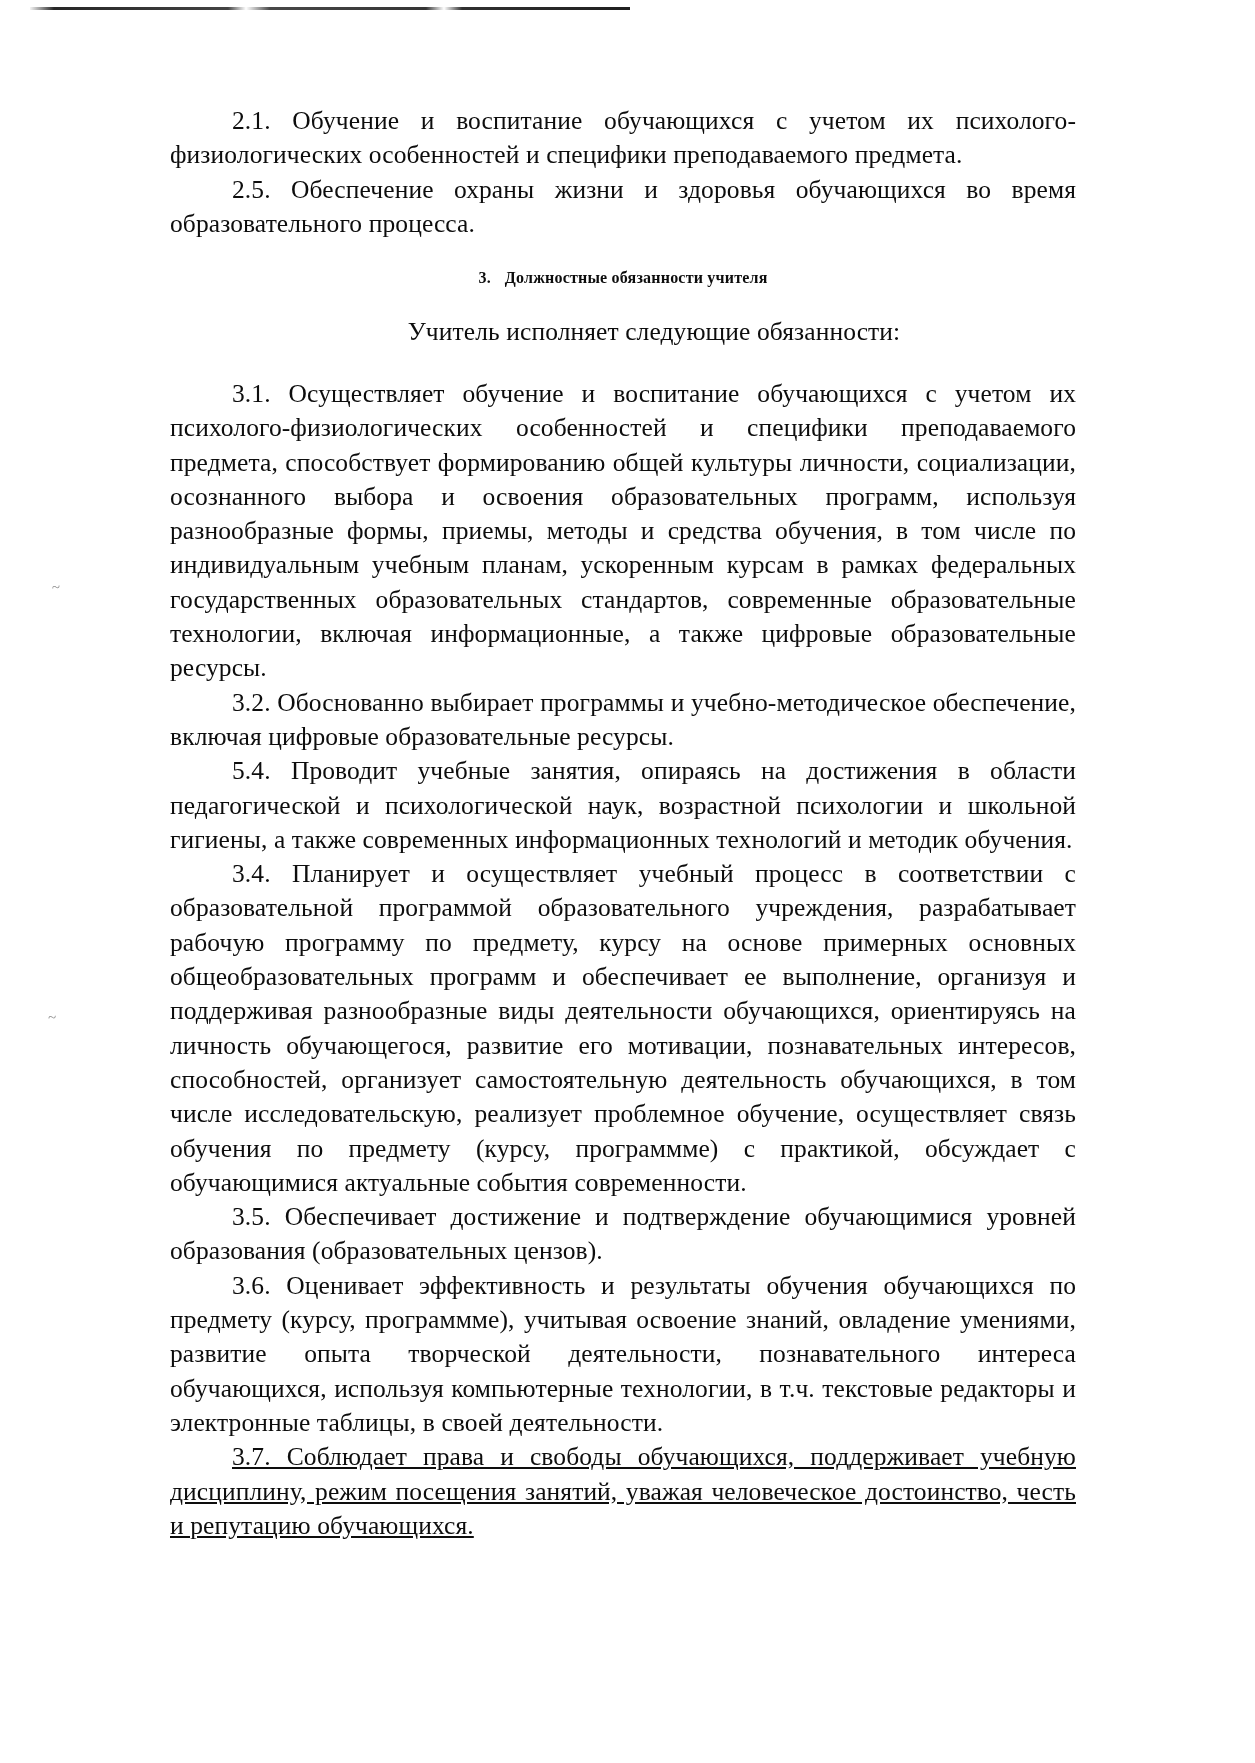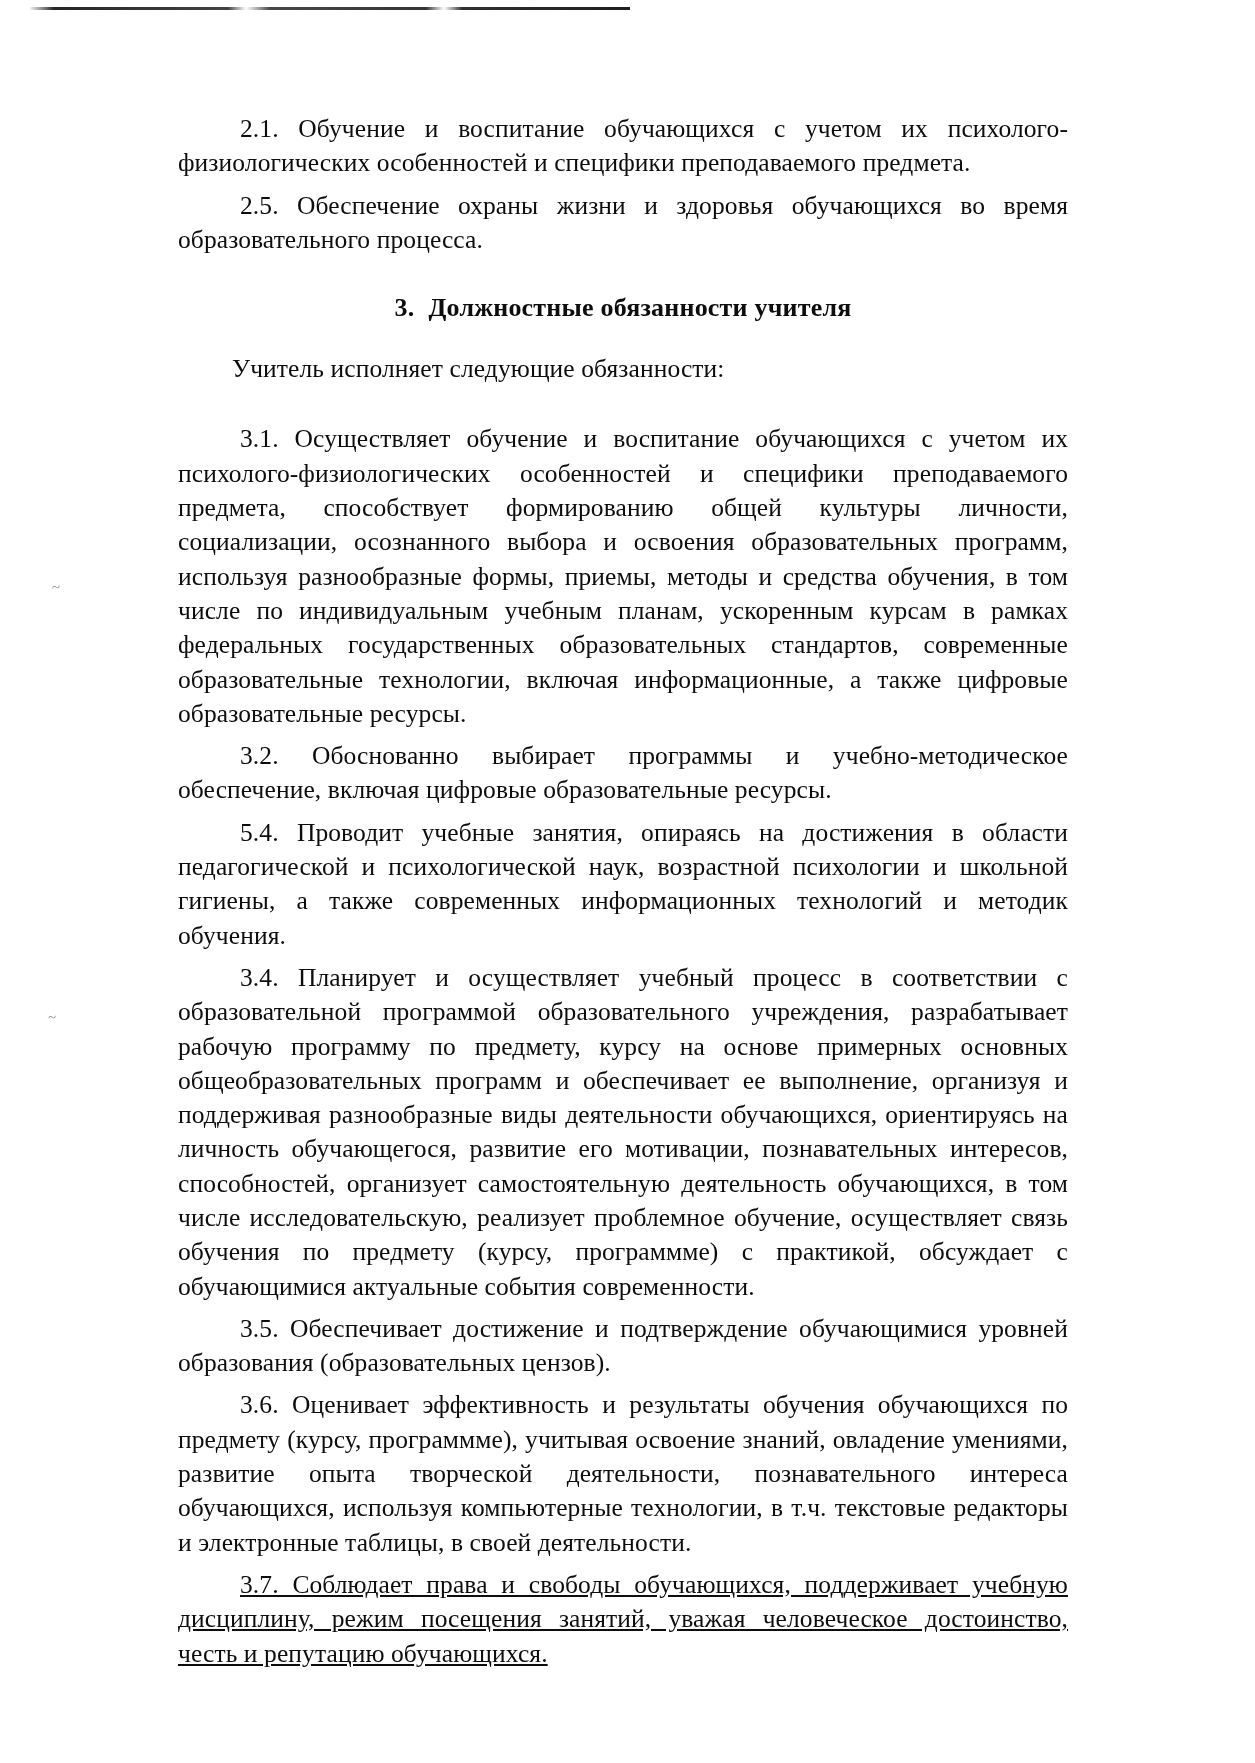--- a/index.html
+++ b/index.html
@@ -58,46 +58,46 @@
     padding-top: 104px;
     font-size: 25.5px;
     line-height: 1.345;
     text-align: justify;
     text-justify: inter-word;
     hyphens: none;
     letter-spacing: 0.1px;
   }
 
   p.para {
-    margin: 8px;
+    margin: 0;
     text-indent: 62px;
     text-align: justify;
   }
   p.para:last-child { text-align-last: left; text-decoration: underline; }
 
   
   p.para { text-align-last: left; }
 
   h2.section-heading {
     margin: 0;
     padding-top: 26px;
     padding-bottom: 26px;
-    font-size: 26px;
+    font-size: 16px;
     font-weight: bold;
     text-align: center;
     text-indent: 0;
     letter-spacing: 0.2px;
   }
   h2.section-heading .num { margin-right: 14px; }
 
   p.lead-in {
     margin: 0;
     padding-bottom: 28px;
     text-indent: 62px;
-    text-align: left;
+    text-align: center;
   }
 </style>
 </head>
 <body>
 
 <div class="scan-top-rule"></div>
 <div class="scan-mark m1">~</div>
 <div class="scan-mark m2">~</div>
 
 <div class="page">

